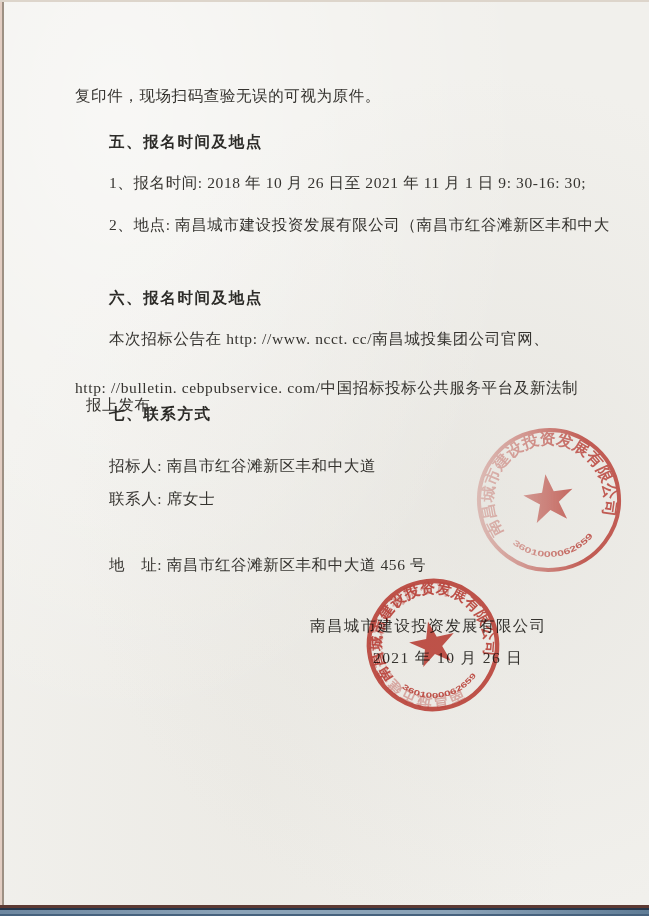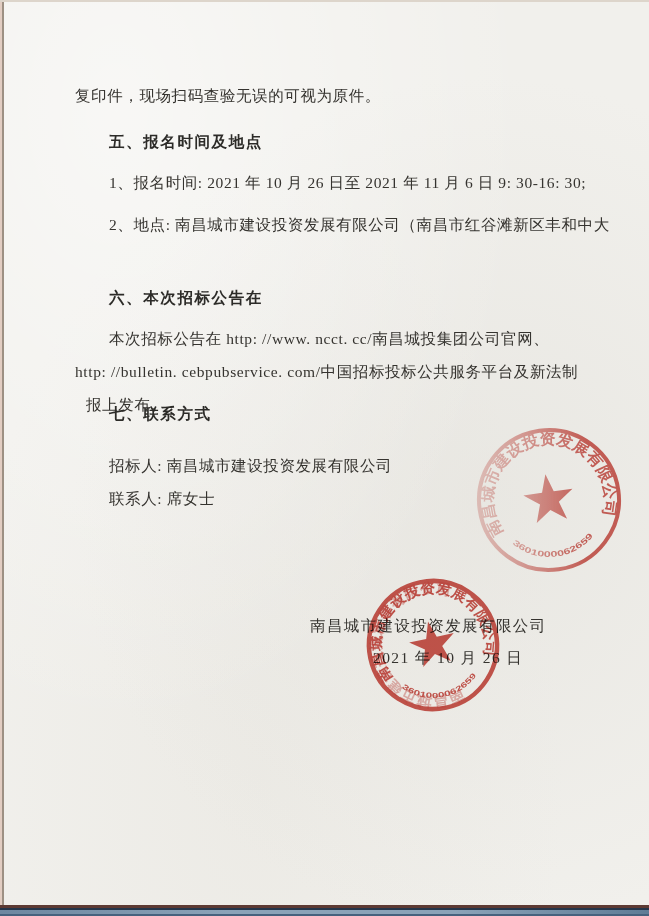--- a/index.html
+++ b/index.html
@@ -42,31 +42,32 @@
   .seal text{font-family:"Liberation Sans","DejaVu Sans",sans-serif;font-weight:700;}
 </style>
 </head>
 <body>
 
 <div class="page">
 
   <div class="line" style="left:75px;top:86px">复印件，现场扫码查验无误的可视为原件。</div>
 
   <div class="line heading" style="left:109px;top:132px">五、报名时间及地点</div>
-  <div class="line" style="left:109px;top:173px">1、报名时间: 2021 年 10 月 26 日至 2021 年 11 月 6 日 9: 30-16: 30;</div>
+  <div class="line" style="left:109px;top:173px">1、报名时间: 2018 年 10 月 26 日至 2021 年 11 月 1 日 9: 30-16: 30;</div>
   <div class="line" style="left:109px;top:215px">2、地点: 南昌城市建设投资发展有限公司（南昌市红谷滩新区丰和中大</div>
 
-  <div class="line heading" style="left:109px;top:288px">六、本次招标公告在</div>
+  <div class="line heading" style="left:109px;top:288px">六、报名时间及地点</div>
   <div class="line" style="left:109px;top:329px">本次招标公告在 http: //www. ncct. cc/南昌城投集团公司官网、</div>
-  <div class="line" style="left:75px;top:362px">http: //bulletin. cebpubservice. com/中国招标投标公共服务平台及新法制</div>
+  <div class="line" style="left:75px;top:378px">http: //bulletin. cebpubservice. com/中国招标投标公共服务平台及新法制</div>
   <div class="line" style="left:86px;top:395px">报上发布。</div>
 
   <div class="line heading" style="left:109px;top:404px">七、联系方式</div>
-  <div class="line" style="left:109px;top:456px">招标人: 南昌城市建设投资发展有限公司</div>
+  <div class="line" style="left:109px;top:456px">招标人: 南昌市红谷滩新区丰和中大道</div>
   <div class="line" style="left:109px;top:489px">联系人: 席女士</div>
+  <div class="line" style="left:109px;top:555px">地　址: 南昌市红谷滩新区丰和中大道 456 号</div>
 
   <div class="line sig" style="left:310px;top:616px">南昌城市建设投资发展有限公司</div>
   <div class="line sig" style="left:373px;top:648px">2021 年 10 月 26 日</div>
 
   <svg class="seal" style="left:464px;top:415px" width="170" height="170" viewBox="-85 -85 170 170">
     <defs>
       <linearGradient id="fadeL" x1="0%" y1="0%" x2="100%" y2="0%">
         <stop offset="0%" stop-color="#3c3c3c"></stop>
         <stop offset="38%" stop-color="#9a9a9a"></stop>
         <stop offset="72%" stop-color="#ffffff"></stop>

